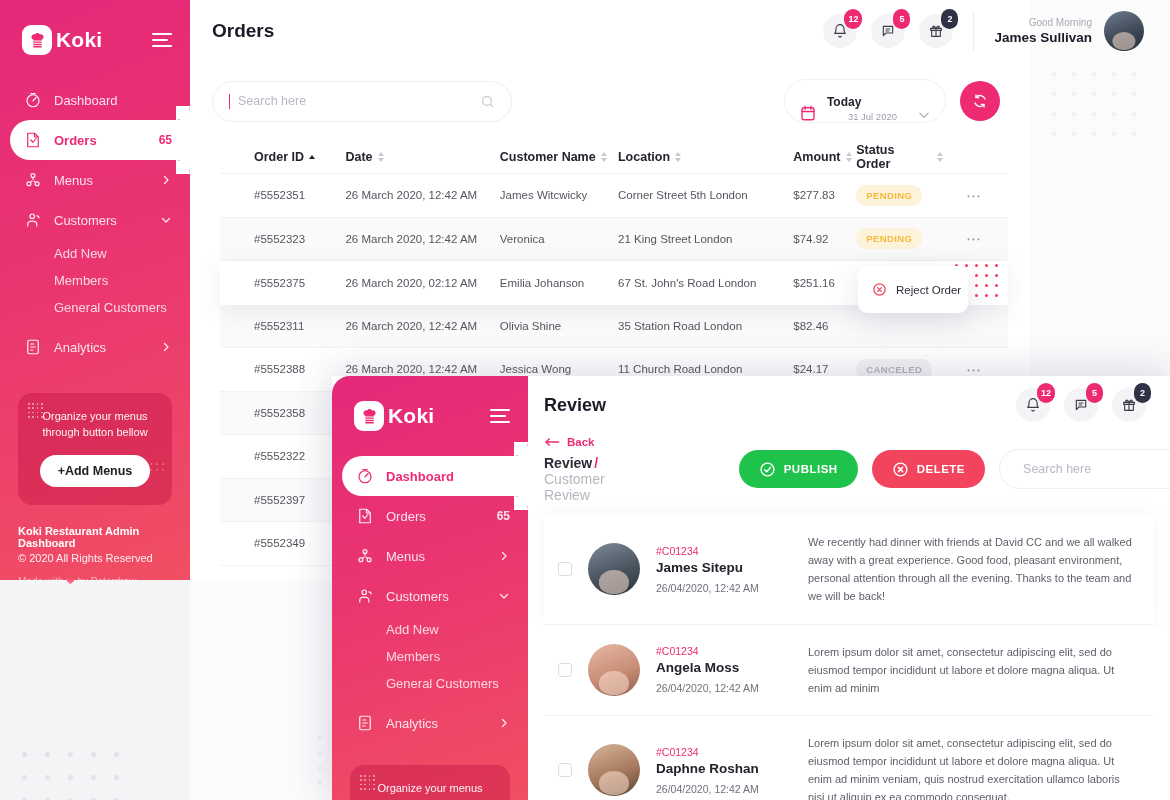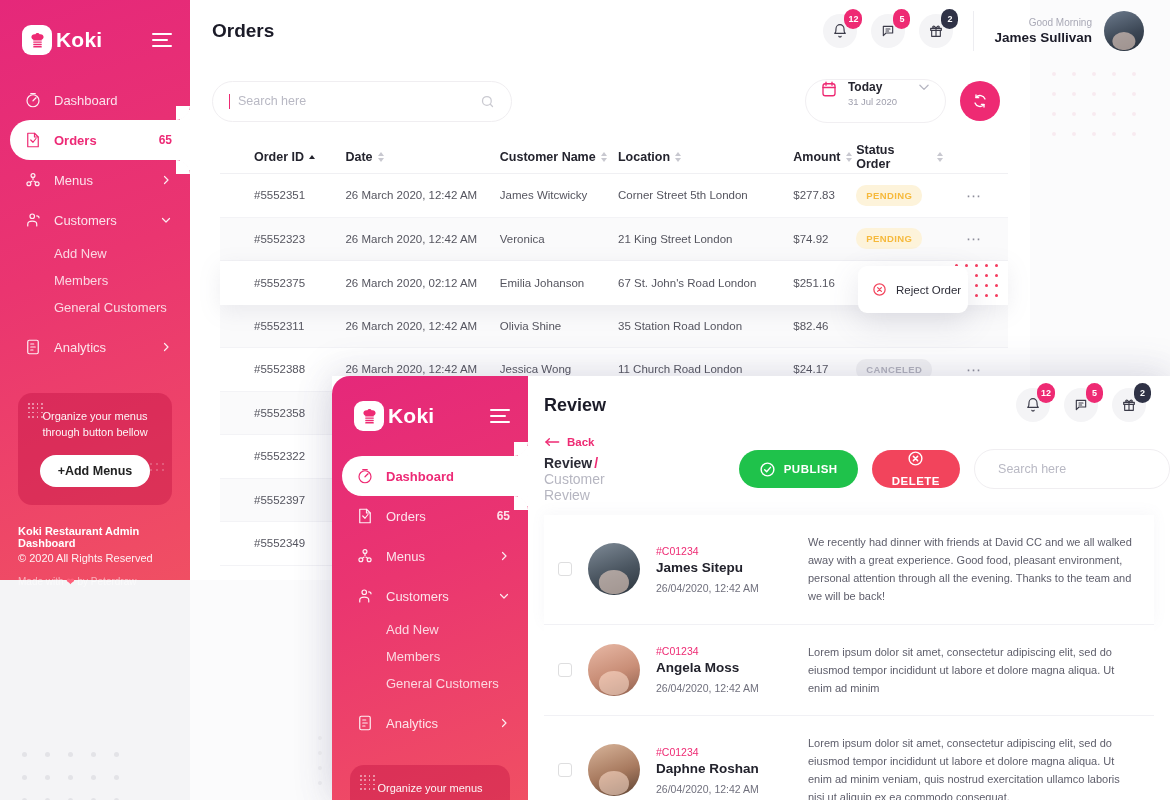--- a/index.html
+++ b/index.html
@@ -162,21 +162,21 @@
     padding: 0 16px; gap: 8px;
   }
   .caret { width: 1px; height: 15px; background: #ee2a73; }
   .search-input {
     flex: 1; border: none; outline: none; font-size: 12.5px;
     font-family: inherit; color: #34343f; background: transparent;
   }
   .search-input::placeholder { color: #b9b9c4; }
   .search-pill .sico { width: 15px; height: 15px; opacity: .45; }
   .date-pill {
-    margin-left: auto; display: flex; align-items: flex-start; gap: 10px;
+    margin-left: auto; display: flex; align-items: flex-end; gap: 10px;
     height: 44px; padding: 0 14px; border-radius: 24px;
     background: #fff; border: 1px solid #f1eff2; cursor: pointer;
   }
   .date-txt .dt1 { font-size: 12px; font-weight: bold; color: #24242e; }
   .date-txt .dt2 { font-size: 9.5px; color: #9f9fad; margin-top: 2px; }
   .refresh-btn {
     margin-left: 14px; width: 40px; height: 40px; border-radius: 50%;
     background: #ee2a73; display: flex; align-items: center; justify-content: center;
     cursor: pointer; border: none;
   }
@@ -265,21 +265,21 @@
   .crumb b { color: #2b2b36; }
   .crumb .sep { color: #ee2a73; font-weight: bold; margin: 0 2px; }
   .btn-pill {
     display: flex; align-items: center; gap: 8px; border: none; cursor: pointer;
     border-radius: 22px; height: 38px; padding: 0 20px;
     font-size: 11.5px; font-weight: bold; letter-spacing: .5px;
     color: #fff; font-family: inherit;
   }
   .btn-pill svg { width: 17px; height: 17px; }
   .btn-publish { background: #1fc24b; }
-  .btn-delete  { background: #f2445c; flex-direction: column; }
+  .btn-delete  { background: #f2445c; }
   .rv-search {
     margin-left: auto; width: 196px; height: 40px; border-radius: 22px;
     background: #fff; border: 1px solid #f0eef1;
     display: flex; align-items: center; padding: 0 15px; gap: 8px;
   }
 
   
   .rv-list { position: absolute; left: 544px; top: 515px; right: 16px; z-index: 6; }
   .rv-card {
     background: #fff; display: flex; align-items: center;
@@ -549,21 +549,21 @@
 
       <div class="date-pill">
         <span style="width:18px;height:18px;display:block;">
           <svg viewBox="0 0 24 24" fill="none" stroke="#ee2a73" stroke-width="1.8" stroke-linecap="round" stroke-linejoin="round">
             <rect x="4" y="5" width="16" height="16" rx="3"></rect>
               <path d="M8 3v4M16 3v4M4 10h16"></path>
           </svg>
         </span>
         <span class="date-txt">
           <span class="dt1" style="display:block;">Today</span>
-          <span class="dt2" style="display:block;">31 Jul 2020</span>
+          <span class="dt2" style="display:block;margin-left:21px;">31 Jul 2020</span>
         </span>
         <span style="width:14px;height:14px;display:block;margin-left:10px;">
           <svg viewBox="0 0 24 24" fill="none" stroke="#b6b6c2" stroke-width="2.2" stroke-linecap="round" stroke-linejoin="round">
               <path d="M5 9l7 7 7-7"></path>
             </svg>
         </span>
       </div>
 
       <button class="refresh-btn">
         <span style="display:block;width:16px;height:16px;">

